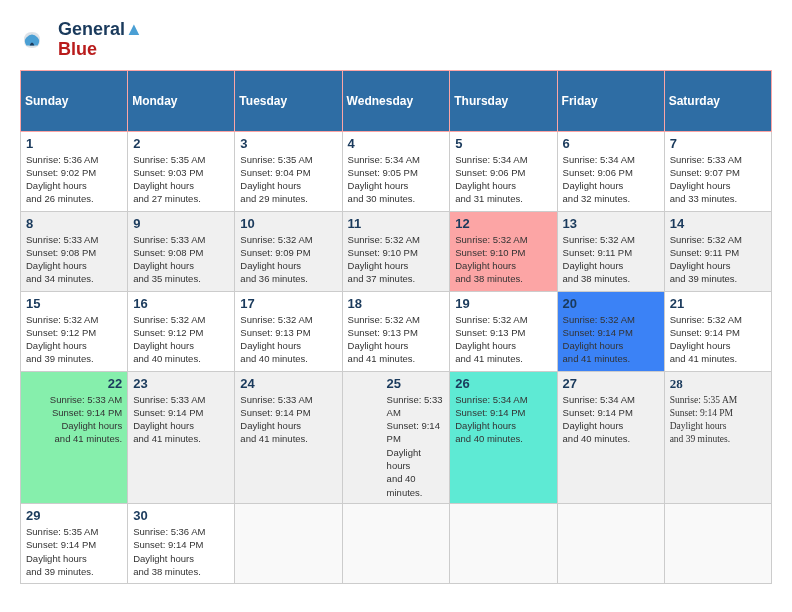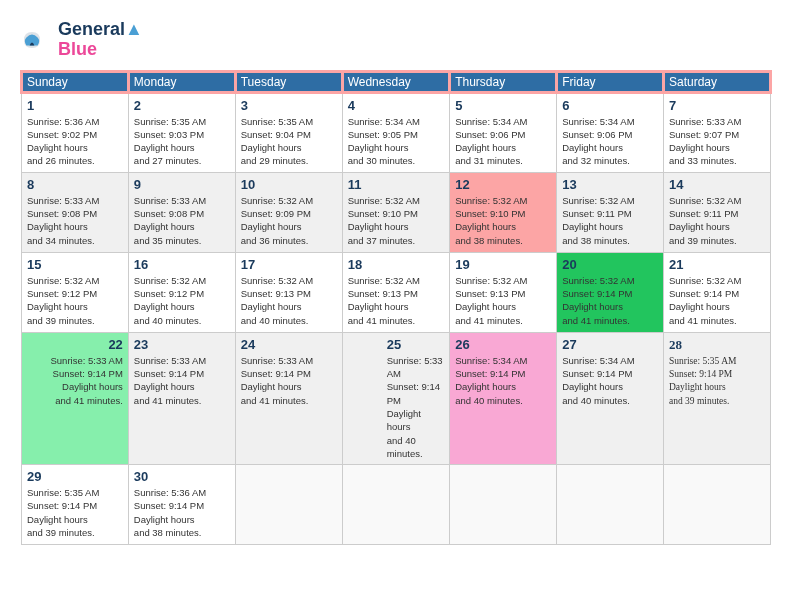--- a/index.html
+++ b/index.html
@@ -47,25 +47,25 @@
       color: #555;
     }
     .calendar-table {
       width: 100%;
       border-collapse: collapse;
       font-size: 10px;
     }
     .calendar-table th {
       background-color: #2e6da4;
       color: white;
-      padding: 2px 4px;
+      padding: 23px 4px;
       text-align: left;
       font-size: 12px;
-      font-weight: normal;
-      border: 3px solid #fca5a5;
+      font-weight: bold;
+      border: 1px solid #fca5a5;
     }
     .calendar-table td {
       border: 1px solid #ccc;
       padding: 4px 5px;
       vertical-align: top;
       height: 80px;
       width: 108px;
       background: #fff;
     }
     .calendar-table tr:nth-child(even) td {
@@ -98,21 +98,21 @@
 
 <div class="header-area">
   <div class="logo">
     <svg class="logo-icon" viewBox="0 0 30 30">
       <path d="M15 5 Q25 5 25 15 Q25 25 15 25 Q5 25 5 15 Q5 5 15 5Z" fill="#1a3a5c" opacity="0.15"></path>
       <path d="M8 12 Q15 4 22 12 Q26 16 22 22 L8 22 Q4 16 8 12Z" fill="#4a9fd4"></path>
       <path d="M12 22 Q15 14 18 22Z" fill="#1a3a5c"></path>
     </svg>
     <div class="logo-text">
       <div>General<span>▲</span></div>
-      <div style="color:#ec4899;">Blue</div>
+      <div style="color:#b91c1c;">Blue</div>
     </div>
   </div>
   <div class="title-area">
     <div class="month-title"></div>
     <div class="location-title"></div>
   </div>
 </div>
 
 <table class="calendar-table">
   <thead>
@@ -296,21 +296,21 @@
       </td>
         <td style="background: rgb(255, 255, 255);">
         <span class="day-number">19</span>
         <div class="day-info">
           Sunrise: 5:32 AM<br>
           Sunset: 9:13 PM<br>
           Daylight hours<br>
           and 41 minutes.
         </div>
       </td>
-        <td style="background: #22c55e;">
+        <td style="background: #3b82f6;">
         <span class="day-number">20</span>
         <div class="day-info">
           Sunrise: 5:32 AM<br>
           Sunset: 9:14 PM<br>
           Daylight hours<br>
           and 41 minutes.
         </div>
       </td>
         <td style="background: rgb(255, 255, 255);">
         <span class="day-number">21</span>
@@ -352,21 +352,21 @@
       </td>
         <td style="background: rgb(240, 240, 240); padding-left: 44px;">
         <span class="day-number">25</span>
         <div class="day-info">
           Sunrise: 5:33 AM<br>
           Sunset: 9:14 PM<br>
           Daylight hours<br>
           and 40 minutes.
         </div>
       </td>
-        <td style="background: #f9a8d4;">
+        <td style="background: #5eead4;">
         <span class="day-number">26</span>
         <div class="day-info">
           Sunrise: 5:34 AM<br>
           Sunset: 9:14 PM<br>
           Daylight hours<br>
           and 40 minutes.
         </div>
       </td>
         <td style="background: rgb(240, 240, 240);">
         <span class="day-number">27</span>

